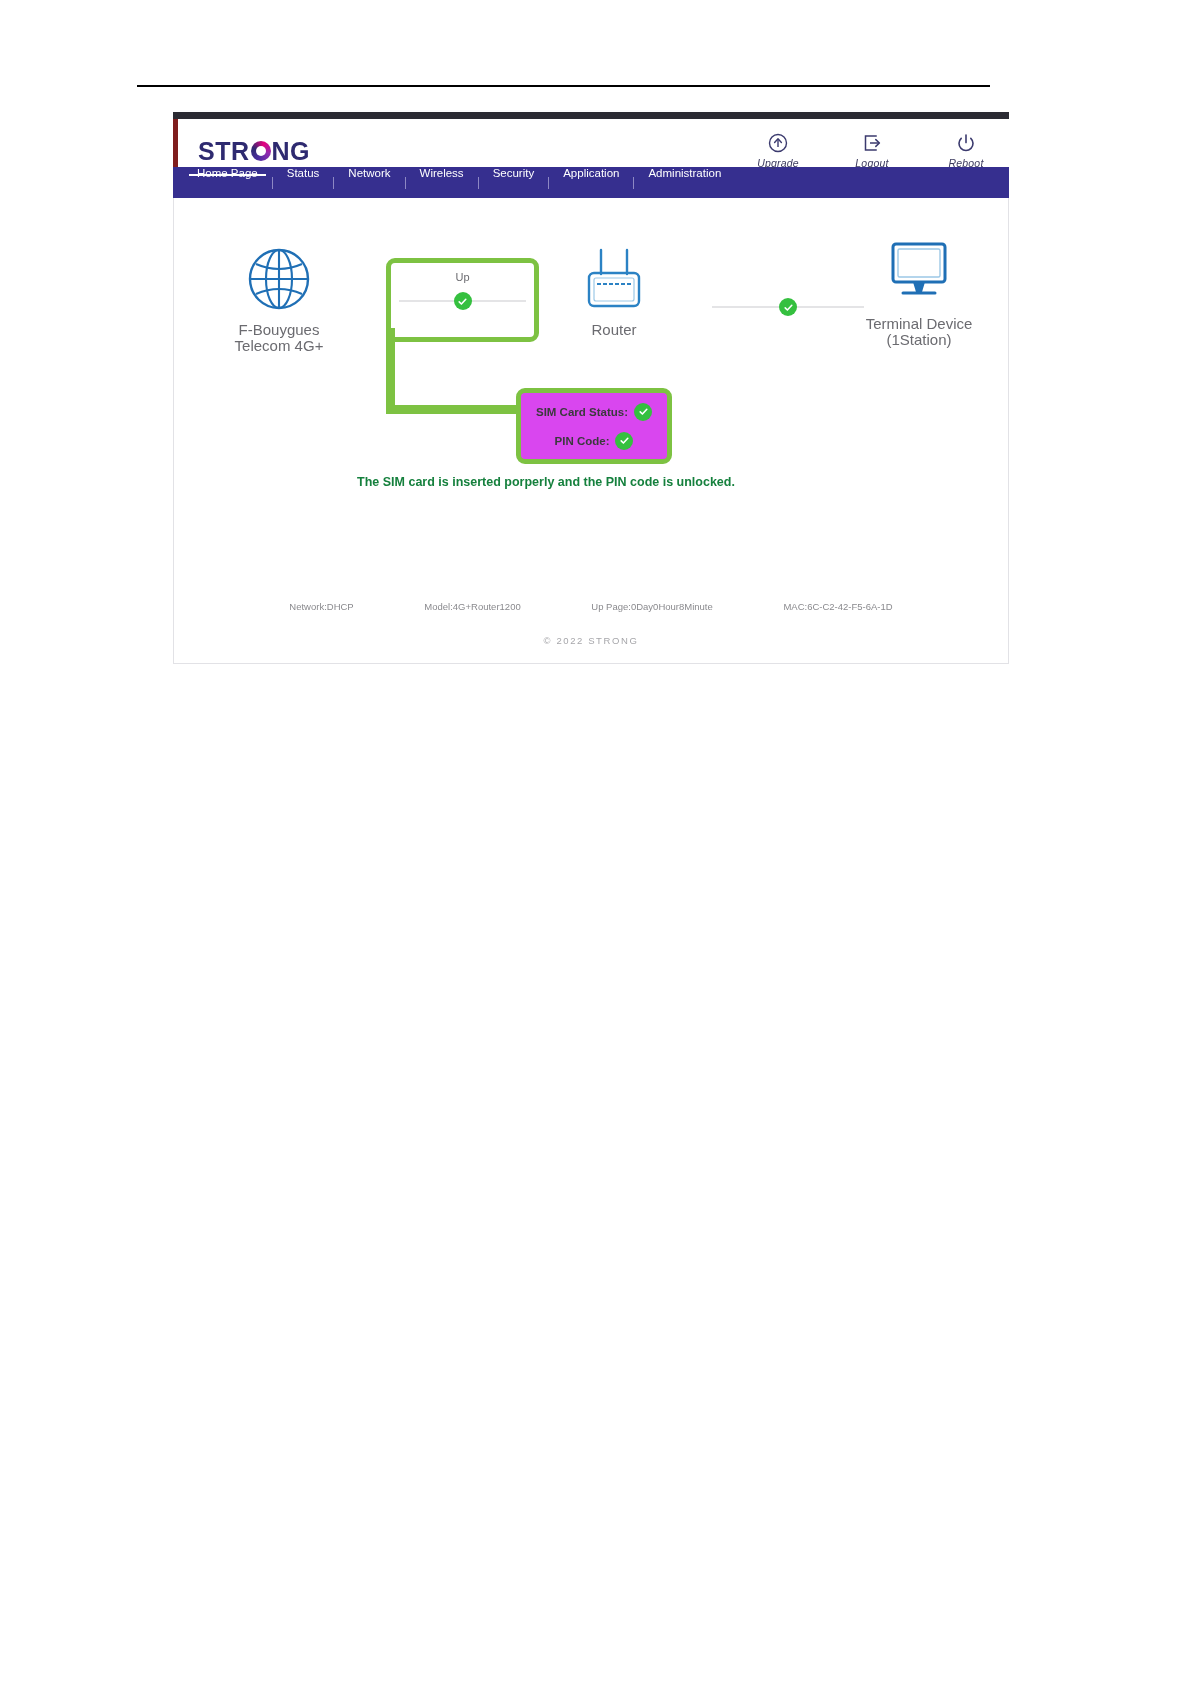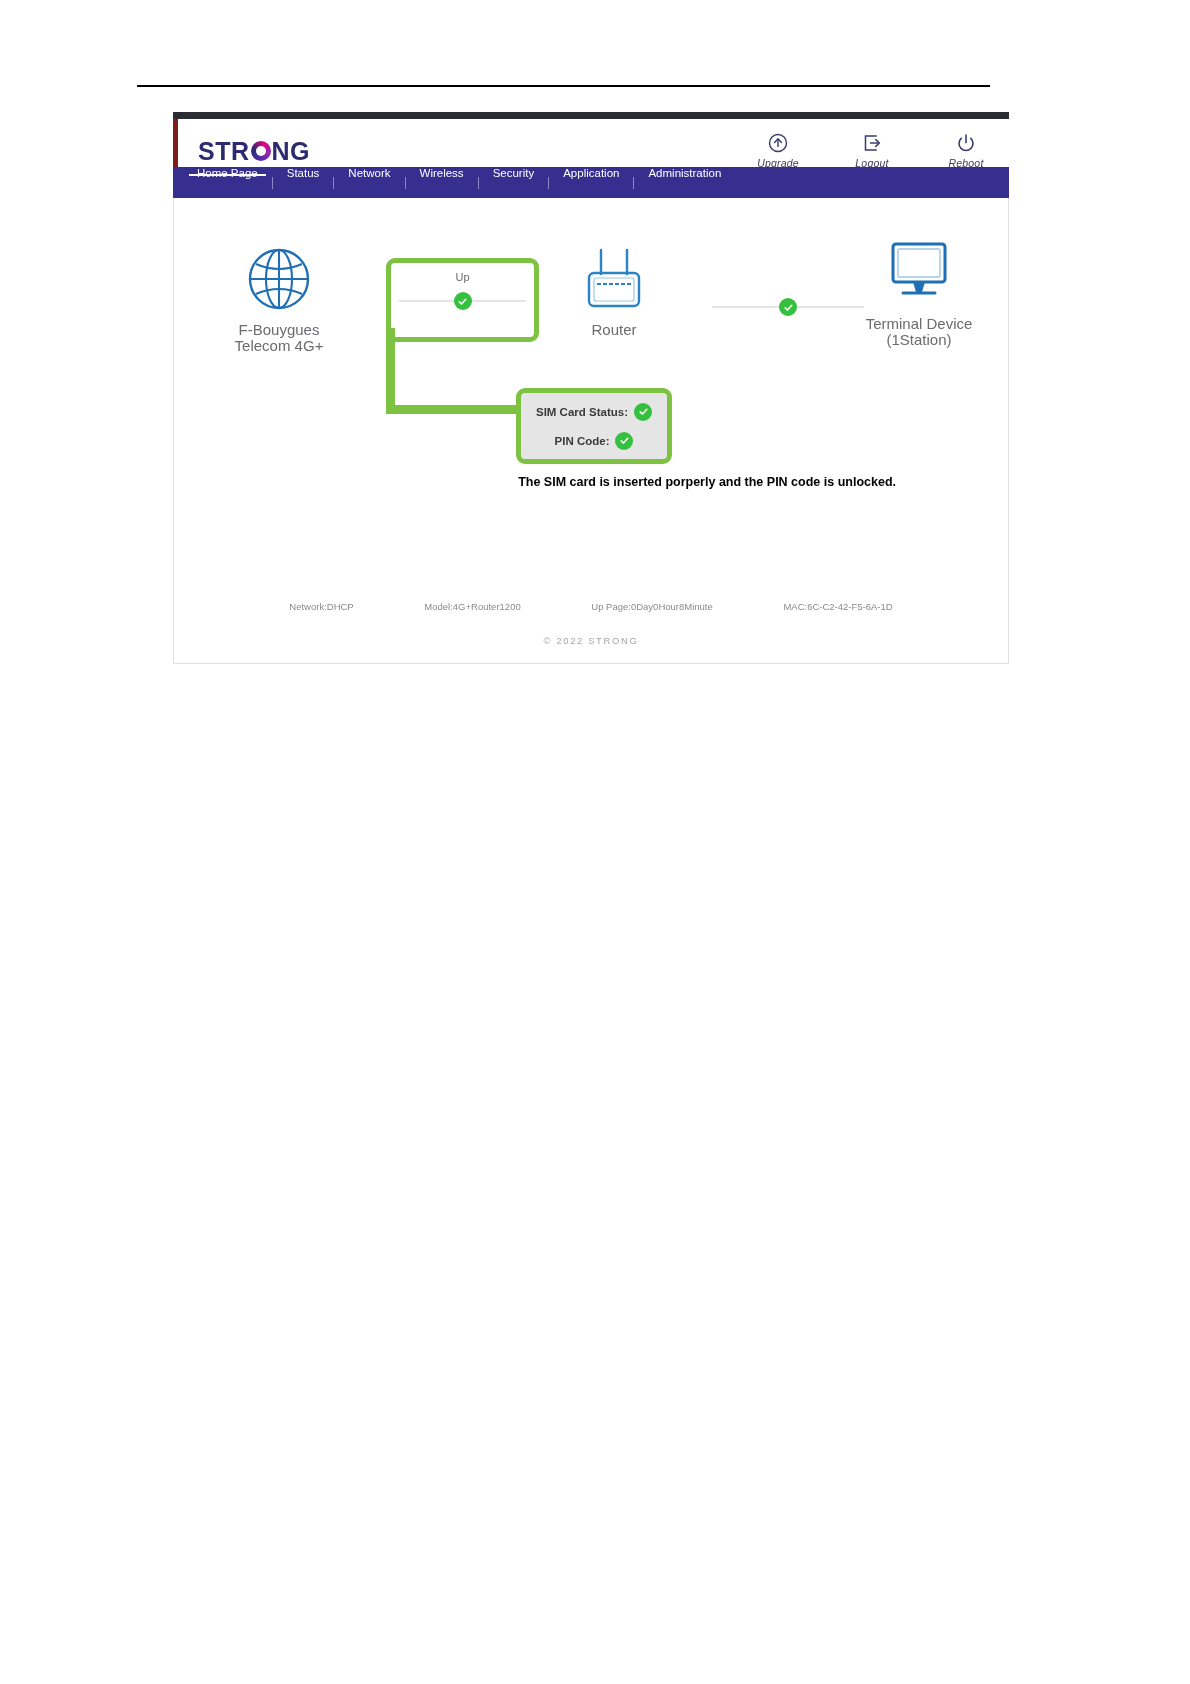--- a/index.html
+++ b/index.html
@@ -279,21 +279,21 @@
 
   
   .sim-box {
     position: absolute;
     left: 342px;
     top: 190px;
     width: 156px;
     height: 76px;
     border: 5px solid #7dc242;
     border-radius: 9px;
-    background: #e5e5e5;
+    background: #d946ef;
     box-sizing: border-box;
     display: flex;
     flex-direction: column;
     justify-content: center;
     gap: 11px;
   }
   .sim-row {
     display: flex;
     align-items: center;
     justify-content: center;
@@ -301,27 +301,27 @@
   }
   .sim-row .lbl {
     font-size: 11.5px;
     font-weight: bold;
     color: #3a3a3c;
   }
 
   
   .sim-message {
     position: absolute;
-    left: 2px;
+    left: 12px;
     top: 277px;
     width: 720px;
-    text-align: right;
+    text-align: center;
     font-size: 12.5px;
     font-weight: bold;
-    color: #000000;
+    color: #15803d;
   }
 
   
   .stats {
     position: absolute;
     left: 0;
     right: 0;
     bottom: 51px;
     display: flex;
     justify-content: space-around;

